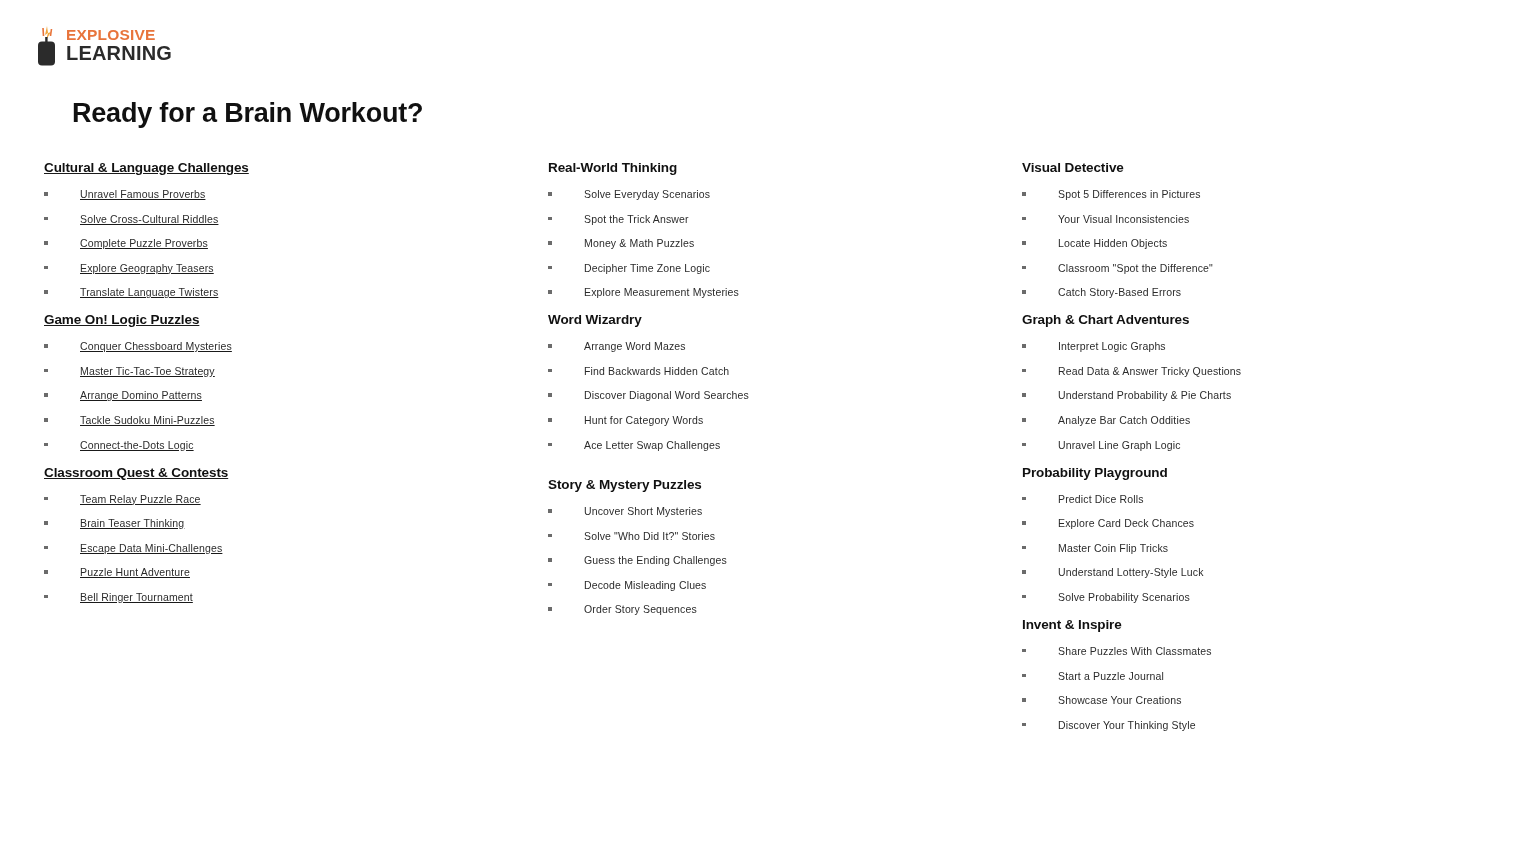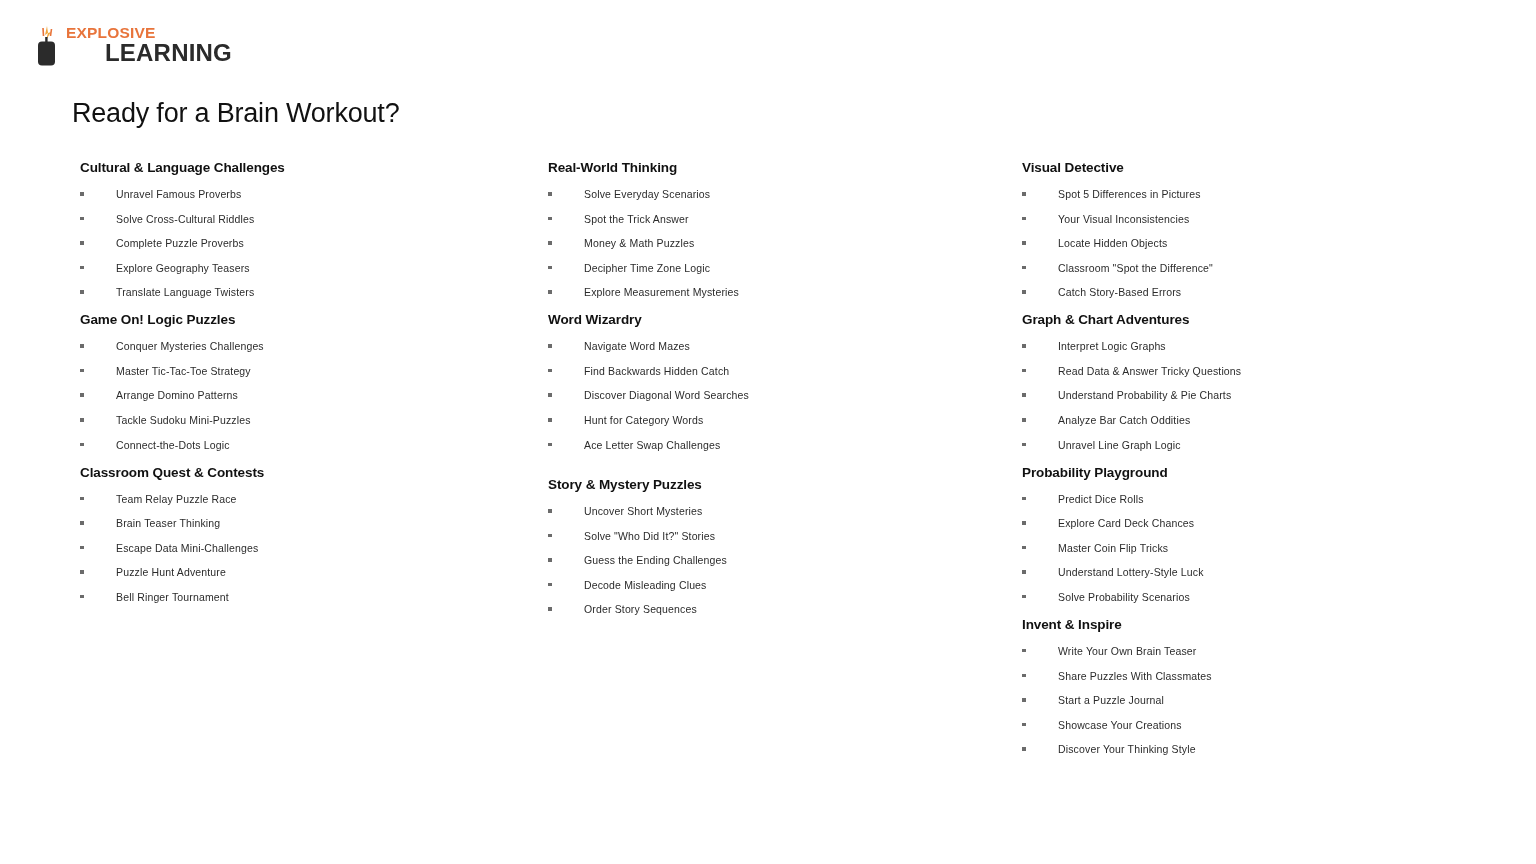--- a/index.html
+++ b/index.html
@@ -39,51 +39,50 @@
   .logo-text {
     line-height: 1;
   }
   .logo-line1 {
     font-size: 15.5px;
     font-weight: bold;
     color: #e8743b;
     letter-spacing: 0.2px;
   }
   .logo-line2 {
-    font-size: 24px;
+    font-size: 20px;
     font-weight: bold;
     color: #2b2b2b;
     letter-spacing: 0.2px;
     margin-top: 1px;
-    margin-left: 39px;
   }
 
   
   .slide-title {
     position: absolute;
     left: 72px;
     top: 98px;
     font-size: 27px;
-    font-weight: normal;
+    font-weight: bold;
     color: #111111;
     letter-spacing: -0.2px;
   }
 
   
   .columns {
     position: absolute;
     left: 0;
     top: 160px;
     width: 1536px;
     display: flex;
   }
   .column {
     box-sizing: border-box;
   }
-  .col-1 { width: 474px; padding-left: 80px; }
+  .col-1 { width: 474px; padding-left: 44px; text-decoration: underline; }
   .col-2 { width: 474px; padding-left: 74px; }
   .col-3 { width: 516px; padding-left: 74px; }
 
   .group {
     margin-bottom: 6px;
   }
   .group-title {
     font-size: 13.5px;
     font-weight: bold;
     color: #111111;
@@ -149,21 +148,21 @@
           <li><span class="bullet"></span><span>Unravel Famous Proverbs</span></li>
           <li><span class="bullet"></span><span>Solve Cross-Cultural Riddles</span></li>
           <li><span class="bullet"></span><span>Complete Puzzle Proverbs</span></li>
           <li><span class="bullet"></span><span>Explore Geography Teasers</span></li>
           <li><span class="bullet"></span><span>Translate Language Twisters</span></li>
         </ul>
       </div>
       <div class="group">
         <div class="group-title">Game On! Logic Puzzles</div>
         <ul class="items">
-          <li><span class="bullet"></span><span>Conquer Mysteries Challenges</span></li>
+          <li><span class="bullet"></span><span>Conquer Chessboard Mysteries</span></li>
           <li><span class="bullet"></span><span>Master Tic-Tac-Toe Strategy</span></li>
           <li><span class="bullet"></span><span>Arrange Domino Patterns</span></li>
           <li><span class="bullet"></span><span>Tackle Sudoku Mini-Puzzles</span></li>
           <li><span class="bullet"></span><span>Connect-the-Dots Logic</span></li>
         </ul>
       </div>
       <div class="group">
         <div class="group-title">Classroom Quest &amp; Contests</div>
         <ul class="items">
           <li><span class="bullet"></span><span>Team Relay Puzzle Race</span></li>
@@ -182,21 +181,21 @@
           <li><span class="bullet"></span><span>Solve Everyday Scenarios</span></li>
           <li><span class="bullet"></span><span>Spot the Trick Answer</span></li>
           <li><span class="bullet"></span><span>Money &amp; Math Puzzles</span></li>
           <li><span class="bullet"></span><span>Decipher Time Zone Logic</span></li>
           <li><span class="bullet"></span><span>Explore Measurement Mysteries</span></li>
         </ul>
       </div>
       <div class="group">
         <div class="group-title">Word Wizardry</div>
         <ul class="items">
-          <li><span class="bullet"></span><span>Navigate Word Mazes</span></li>
+          <li><span class="bullet"></span><span>Arrange Word Mazes</span></li>
           <li><span class="bullet"></span><span>Find Backwards Hidden Catch</span></li>
           <li><span class="bullet"></span><span>Discover Diagonal Word Searches</span></li>
           <li><span class="bullet"></span><span>Hunt for Category Words</span></li>
           <li><span class="bullet"></span><span>Ace Letter Swap Challenges</span></li>
         </ul>
       </div>
       <div class="spacer-sm"></div>
       <div class="group">
         <div class="group-title">Story &amp; Mystery Puzzles</div>
         <ul class="items">
@@ -236,21 +235,20 @@
           <li><span class="bullet"></span><span>Predict Dice Rolls</span></li>
           <li><span class="bullet"></span><span>Explore Card Deck Chances</span></li>
           <li><span class="bullet"></span><span>Master Coin Flip Tricks</span></li>
           <li><span class="bullet"></span><span>Understand Lottery-Style Luck</span></li>
           <li><span class="bullet"></span><span>Solve Probability Scenarios</span></li>
         </ul>
       </div>
       <div class="group">
         <div class="group-title">Invent &amp; Inspire</div>
         <ul class="items">
-          <li><span class="bullet"></span><span>Write Your Own Brain Teaser</span></li>
           <li><span class="bullet"></span><span>Share Puzzles With Classmates</span></li>
           <li><span class="bullet"></span><span>Start a Puzzle Journal</span></li>
           <li><span class="bullet"></span><span>Showcase Your Creations</span></li>
           <li><span class="bullet"></span><span>Discover Your Thinking Style</span></li>
         </ul>
       </div>
     </div>
 
   </div>
 </div>

